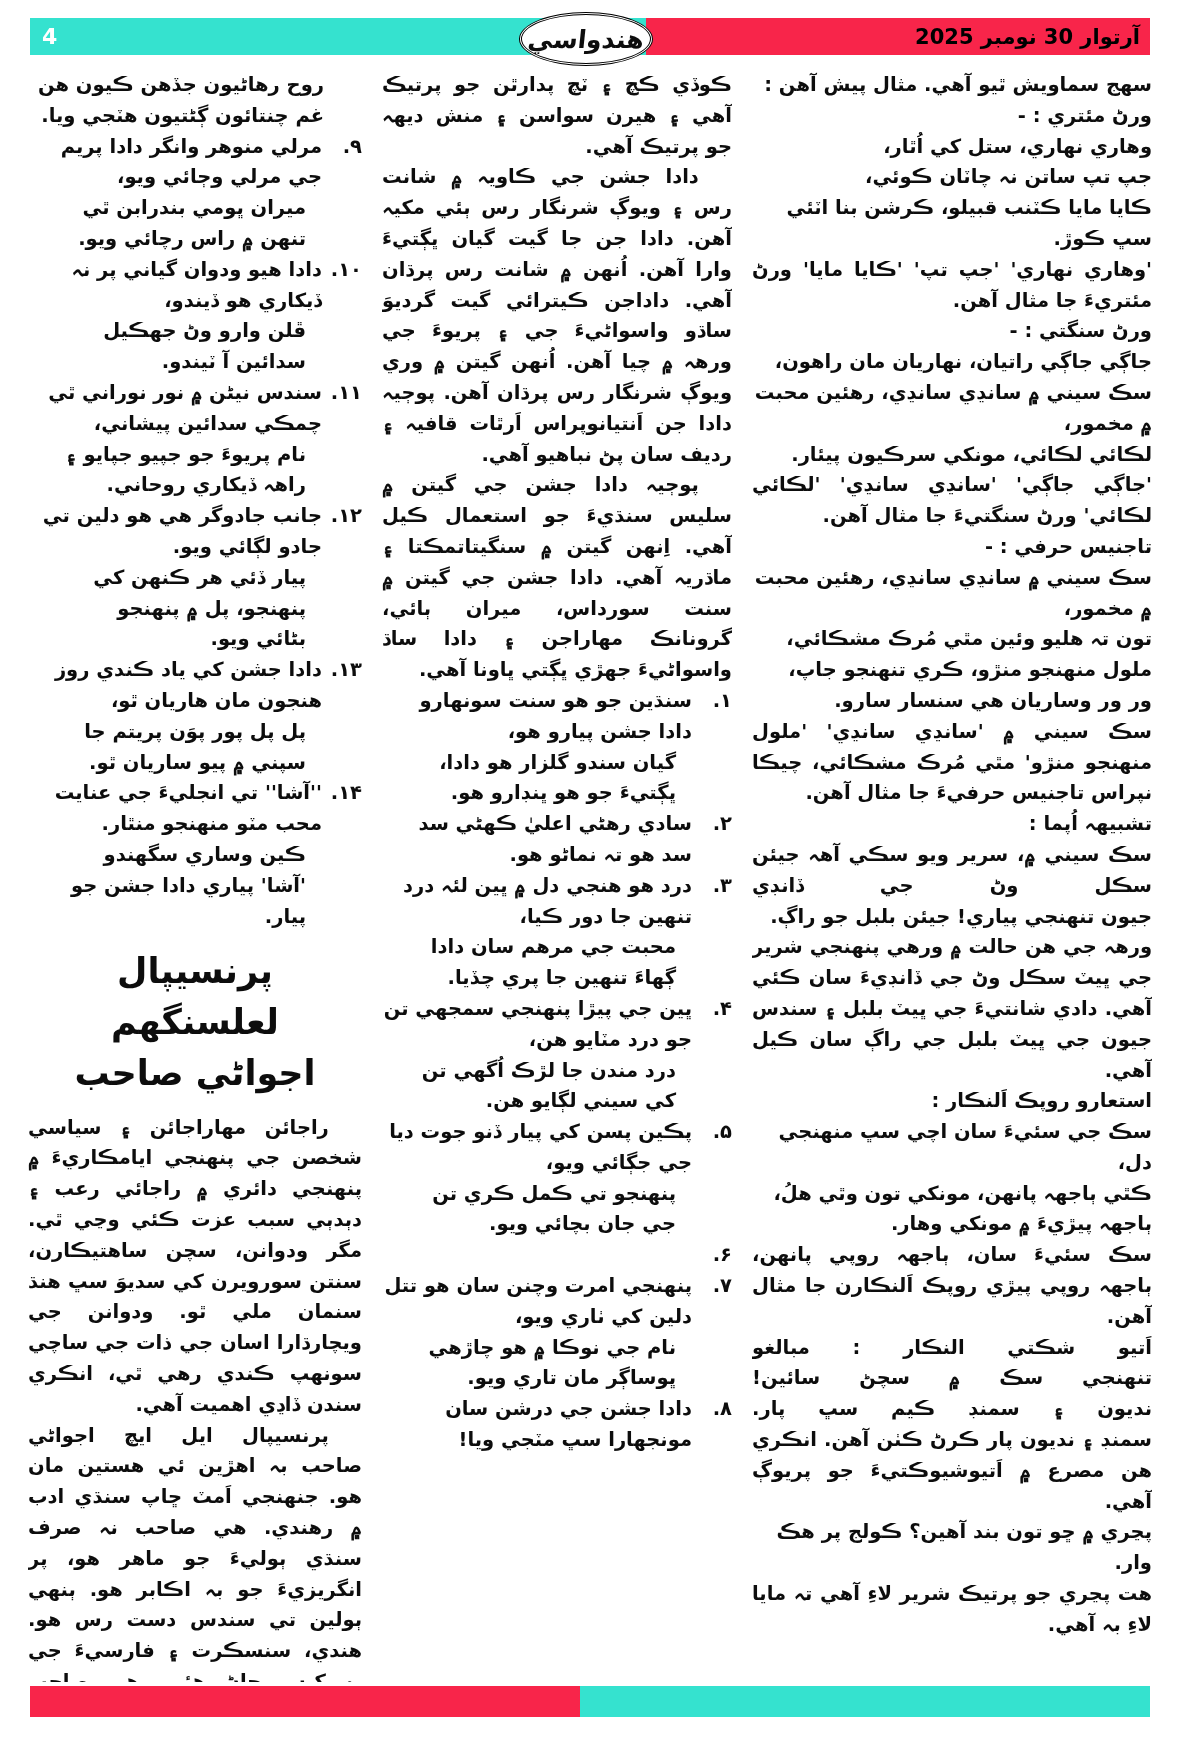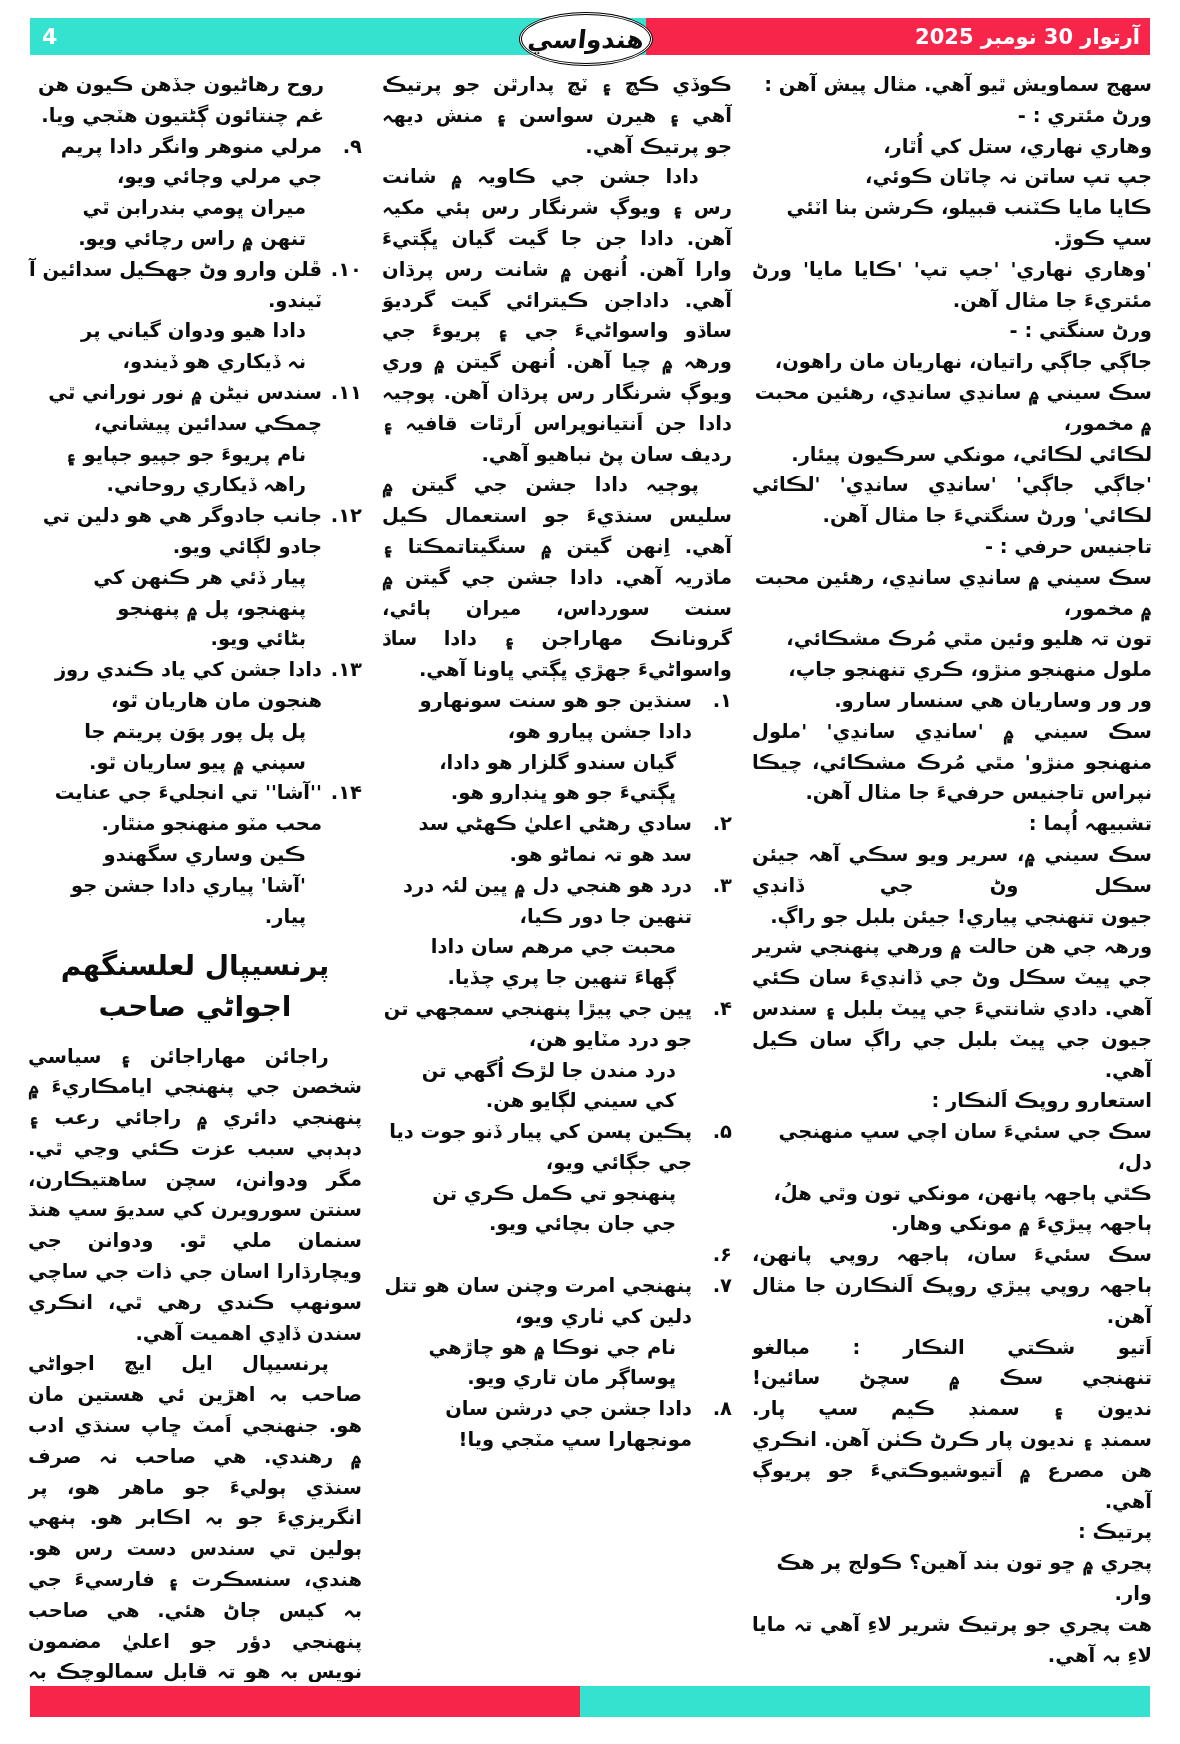--- a/index.html
+++ b/index.html
@@ -3,21 +3,21 @@
 <meta charset="utf-8">
 <style>
   html,body{margin:0;padding:0;background:#fff;}
   .page{position:relative;width:1180px;height:1744px;background:#ffffff;overflow:hidden;
         font-family:"DejaVu Sans",sans-serif;color:#0d0d0d;}
   
   .masthead{position:absolute;top:18px;left:30px;right:30px;height:37px;display:flex;}
   .mast-teal{background:#35e2cf;width:55%;display:flex;align-items:center;}
   .mast-red{background:#f8254a;width:45%;display:flex;align-items:center;justify-content:flex-end;}
   .page-num{color:#fff;font-weight:bold;font-size:22px;padding-left:12px;}
-  .mast-date{color:#ffffff;font-weight:bold;font-size:21px;padding-right:10px;direction:rtl;white-space:nowrap;}
+  .mast-date{color:#000000;font-weight:bold;font-size:21px;padding-right:10px;direction:rtl;white-space:nowrap;}
   .logo-oval{position:absolute;left:50%;top:-6px;transform:translateX(-53%);width:128px;height:48px;
              background:#fff;border:3px double #000;border-radius:50%;display:flex;align-items:center;
              justify-content:center;z-index:2;}
   .logo-text{font-weight:bold;font-size:25px;direction:rtl;transform:skewX(-6deg);}
   
   .columns{position:absolute;top:70px;left:28px;right:28px;bottom:62px;display:flex;direction:rtl;
            gap:20px;overflow:hidden;}
   .col{font-size:19.5px;font-weight:bold;line-height:1.58;direction:rtl;overflow:hidden;}
   .col-right{width:400px;}
   .col-middle{width:350px;}
@@ -27,21 +27,21 @@
   .prose-indent{text-align:justify;text-indent:1.7em;}
   .label{text-align:right;margin-top:2px;}
   .verse{text-align:right;}
   .verse-indent{text-align:right;padding-right:38px;}
   .verse-spread{text-align:justify;text-align-last:justify;}
   .num-item{display:flex;direction:rtl;align-items:flex-start;}
   .num{flex:none;width:40px;text-align:right;}
   .num-body{flex:1;min-width:0;}
   .num-body .vline{text-align:right;}
   .num-body .vline + .vline{padding-right:16px;margin-left:37px;}
-  .head{text-align:center;font-size:28px;line-height:1.45;margin:14px 0 0 0 !important;}
+  .head{text-align:center;font-size:35px;line-height:1.45;margin:14px 0 0 0 !important;}
   .head.head-last{margin-top:0 !important;margin-bottom:14px !important;}
   
   .footer-bar{position:absolute;top:1686px;height:31px;}
   .footer-red{left:30px;width:550px;background:#f8254a;}
   .footer-teal{left:580px;width:570px;background:#35e2cf;}
 </style>
 </head>
 <body>
 
 <div class="page">
@@ -83,21 +83,20 @@
         <p class="prose">ورهہ جي هن حالت ۾ ورهي پنهنجي شرير جي ڀيٽ سڪل وڻ جي ڏانڊيءَ سان ڪئي آهي. دادي شانتيءَ جي ڀيٽ بلبل ۽ سندس جيون جي ڀيٽ بلبل جي راڳ سان ڪيل آهي.</p>
         <p class="label">استعارو روپڪ اَلنڪار :</p>
         <p class="verse">سڪ جي سئيءَ سان اچي سڀ منهنجي دل،</p>
         <p class="verse">ڪٿي ٻاجھہ پانهن، مونکي تون وٿي هلُ،</p>
         <p class="verse">ٻاجھہ پيڙيءَ ۾ مونکي وهار.</p>
         <p class="prose">سڪ سئيءَ سان، ٻاجھہ روپي پانهن، ٻاجھہ روپي پيڙي روپڪ اَلنڪارن جا مثال آهن.</p>
         <p class="verse-spread">اَتيو شڪتي النڪار : مبالغو</p>
         <p class="verse-spread">تنهنجي سڪ ۾ سچڻ سائين!</p>
         <p class="verse-spread">نديون ۽ سمنڊ ڪيم سڀ پار.</p>
         <p class="prose">سمنڊ ۽ نديون پار ڪرڻ ڪٺن آهن. انڪري هن مصرع ۾ اَتيوشيوڪتيءَ جو پريوڳ آهي.</p>
-        <p class="label">پرتيڪ :</p>
         <p class="verse">پڃري ۾ ڇو تون بند آهين؟ ڪولج پر هڪ وار.</p>
         <p class="prose">هت پڃري جو پرتيڪ شرير لاءِ آهي تہ مايا لاءِ بہ آهي.</p>
       </div>
     <div class="col col-middle">
         <p class="prose">ڪوڏي ڪچ ۽ ٽچ پدارٿن جو پرتيڪ آهي ۽ هيرن سواسن ۽ منش ديهہ جو پرتيڪ آهي.</p>
         <p class="prose-indent">دادا جشن جي ڪاويہ ۾ شانت رس ۽ ويوڳ شرنگار رس ٻئي مکيہ آهن. دادا جن جا گيت گيان ڀڳتيءَ وارا آهن. اُنهن ۾ شانت رس پرڌان آهي. داداجن ڪيترائي گيت گرديوَ ساڌو واسواڻيءَ جي ۽ پريوءَ جي ورهہ ۾ چيا آهن. اُنهن گيتن ۾ وري ويوڳ شرنگار رس پرڌان آهن. پوڄيہ دادا جن اَنتيانوپراس اَرٿات قافيہ ۽ رديف سان پڻ نباهيو آهي.</p>
         <p class="prose-indent">پوڄيہ دادا جشن جي گيتن ۾ سليس سنڌيءَ جو استعمال ڪيل آهي. اِنهن گيتن ۾ سنگيتاتمڪتا ۽ ماڌريہ آهي. دادا جشن جي گيتن ۾ سنت سورداس، ميران ٻائي، گرونانڪ مهاراجن ۽ دادا ساڌ واسواڻيءَ جهڙي ڀڳتي ڀاونا آهي.</p>
         <div class="num-item">
           <span class="num">۱.</span>
           <div class="num-body">
@@ -154,22 +153,22 @@
         <div class="num-item">
           <span class="num">۹.</span>
           <div class="num-body">
             <div class="vline">مرلي منوهر وانگر دادا پريم جي مرلي وڄائي ويو،</div>
             <div class="vline">ميران ڀومي بندرابن ٿي تنهن ۾ راس رچائي ويو.</div>
           </div>
         </div>
         <div class="num-item">
           <span class="num">۱۰.</span>
           <div class="num-body">
+            <div class="vline">دادا هيو ودوان گياني پر نہ ڏيکاري هو ڏيندو،</div>
             <div class="vline">ڦلن وارو وڻ جهڪيل سدائين آ ٽيندو.</div>
-            <div class="vline">دادا هيو ودوان گياني پر نہ ڏيکاري هو ڏيندو،</div>
           </div>
         </div>
         <div class="num-item">
           <span class="num">۱۱.</span>
           <div class="num-body">
             <div class="vline">سندس نيڻن ۾ نور نوراني ٿي چمڪي سدائين پيشاني،</div>
             <div class="vline">نام پريوءَ جو جپيو جپايو ۽ راهہ ڏيکاري روحاني.</div>
           </div>
         </div>
         <div class="num-item">

